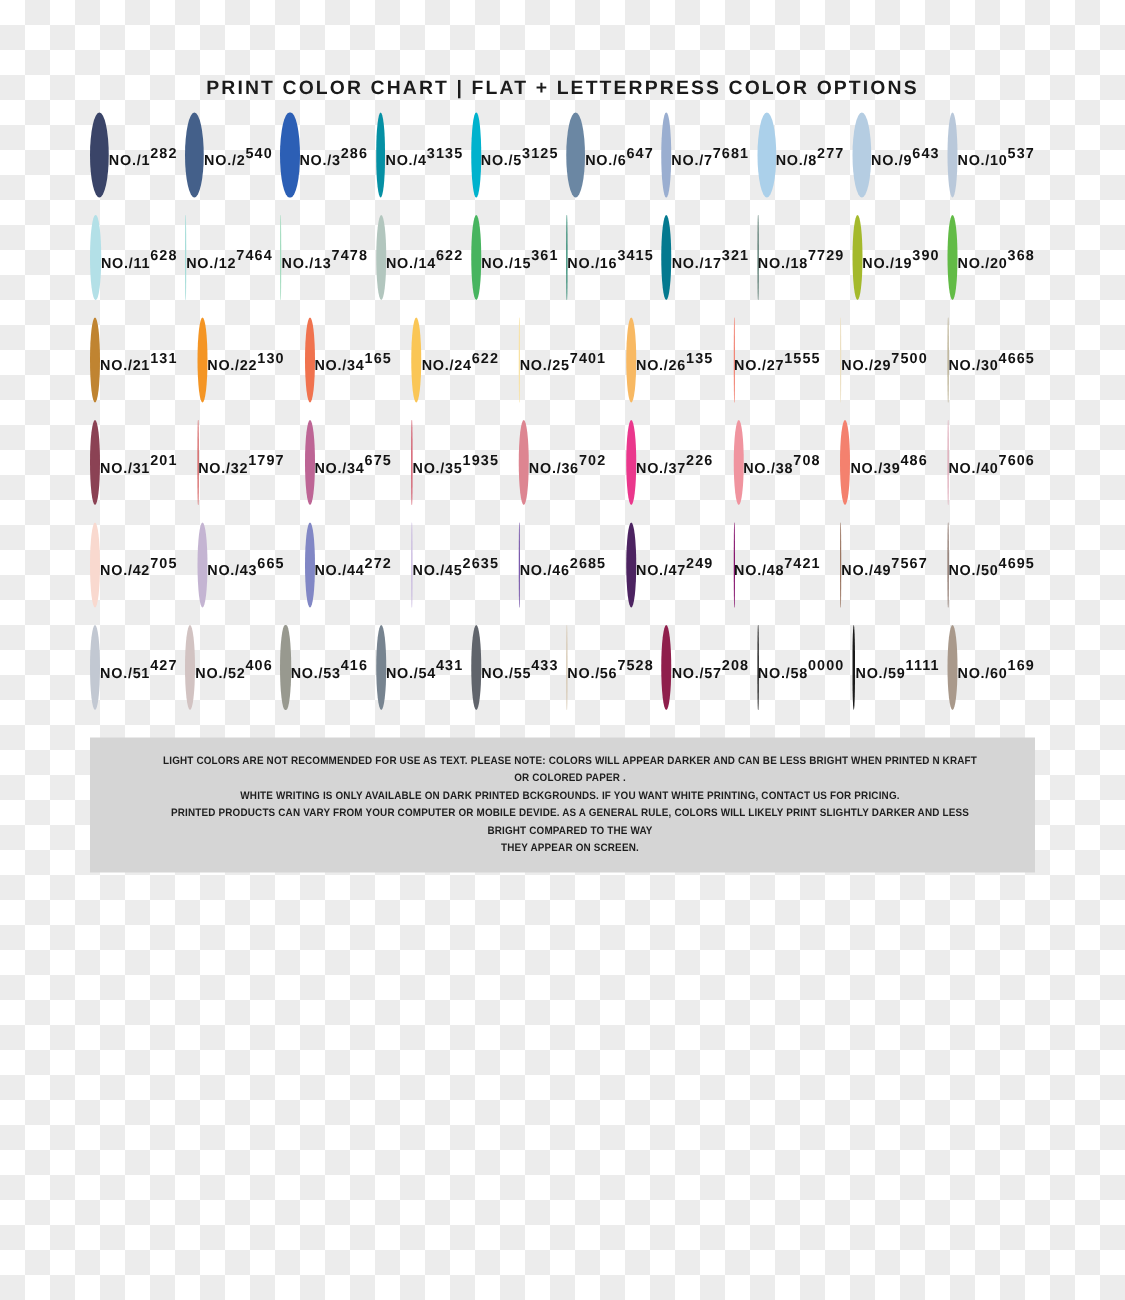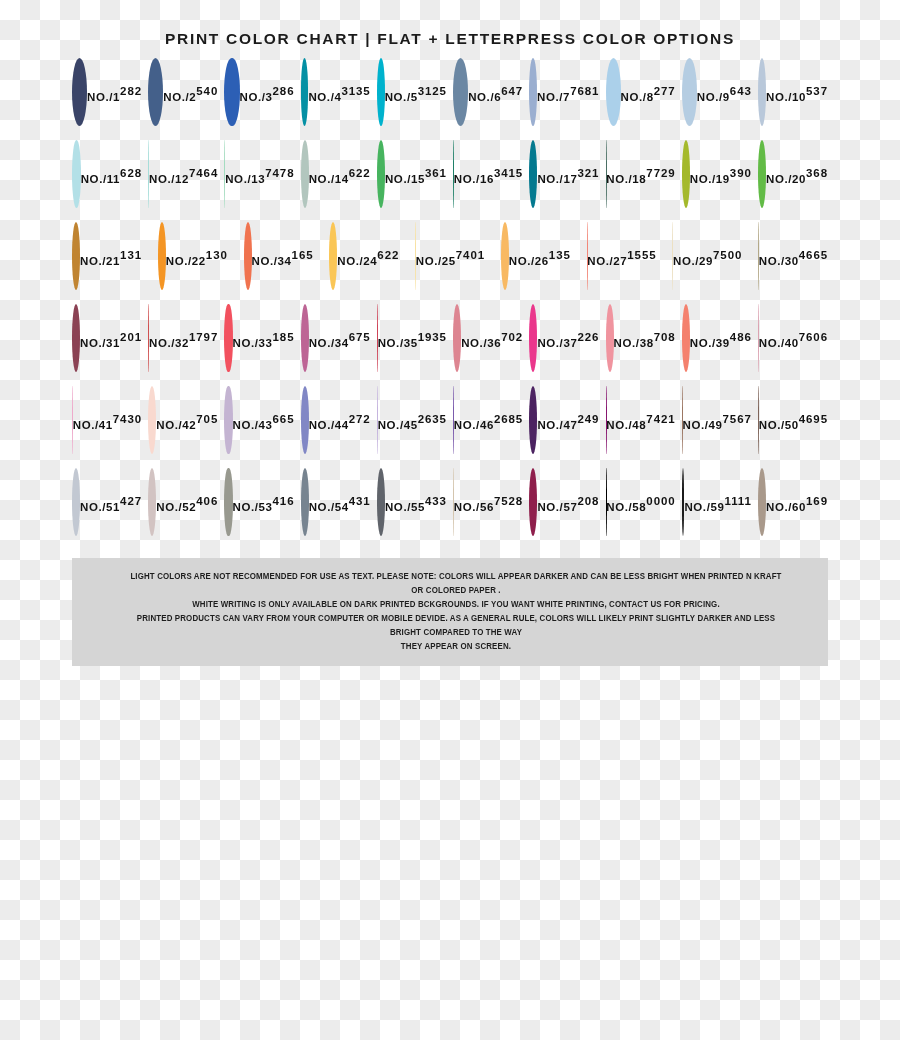--- a/index.html
+++ b/index.html
@@ -30,20 +30,21 @@
   .chart-title {
     text-align: center;
     font-size: 15.5px;
     font-weight: bold;
     letter-spacing: 1.7px;
     color: #1b1b1b;
     padding-top: 30px;
     padding-bottom: 6px;
     font-family: "Liberation Sans", sans-serif;
     white-space: nowrap;
+    margin-top: 32px;
   }
 
   .rows-wrap {
     padding: 0 72px;
     box-sizing: border-box;
   }
 
   .swatch-row {
     display: flex;
     justify-content: space-between;
@@ -270,25 +271,20 @@
           <div class="swatch-dot" title="NO./31 201" style="background-color: rgb(139, 66, 84);"></div>
           <div class="swatch-label">NO./31</div>
           <div class="swatch-code">201</div>
         </div>
         <div class="swatch-cell">
           <div class="swatch-dot" title="NO./32 1797" style="background-color: rgb(208, 79, 79);"></div>
           <div class="swatch-label">NO./32</div>
           <div class="swatch-code">1797</div>
         </div>
         <div class="swatch-cell">
-          <div class="swatch-dot" title="NO./33 185" style="background-color: rgb(242, 81, 95);"></div>
-          <div class="swatch-label">NO./33</div>
-          <div class="swatch-code">185</div>
-        </div>
-        <div class="swatch-cell">
           <div class="swatch-dot" title="NO./34 675" style="background-color: rgb(189, 101, 149);"></div>
           <div class="swatch-label">NO./34</div>
           <div class="swatch-code">675</div>
         </div>
         <div class="swatch-cell">
           <div class="swatch-dot" title="NO./35 1935" style="background-color: rgb(206, 68, 88);"></div>
           <div class="swatch-label">NO./35</div>
           <div class="swatch-code">1935</div>
         </div>
         <div class="swatch-cell">
@@ -311,25 +307,20 @@
           <div class="swatch-label">NO./39</div>
           <div class="swatch-code">486</div>
         </div>
         <div class="swatch-cell">
           <div class="swatch-dot" title="NO./40 7606" style="background-color: rgb(219, 162, 177);"></div>
           <div class="swatch-label">NO./40</div>
           <div class="swatch-code">7606</div>
         </div>
       </div>
       <div class="swatch-row">
-        <div class="swatch-cell">
-          <div class="swatch-dot" title="NO./41 7430" style="background-color: rgb(238, 170, 203);"></div>
-          <div class="swatch-label">NO./41</div>
-          <div class="swatch-code">7430</div>
-        </div>
         <div class="swatch-cell">
           <div class="swatch-dot" title="NO./42 705" style="background-color: rgb(249, 217, 207);"></div>
           <div class="swatch-label">NO./42</div>
           <div class="swatch-code">705</div>
         </div>
         <div class="swatch-cell">
           <div class="swatch-dot" title="NO./43 665" style="background-color: rgb(196, 180, 210);"></div>
           <div class="swatch-label">NO./43</div>
           <div class="swatch-code">665</div>
         </div>

